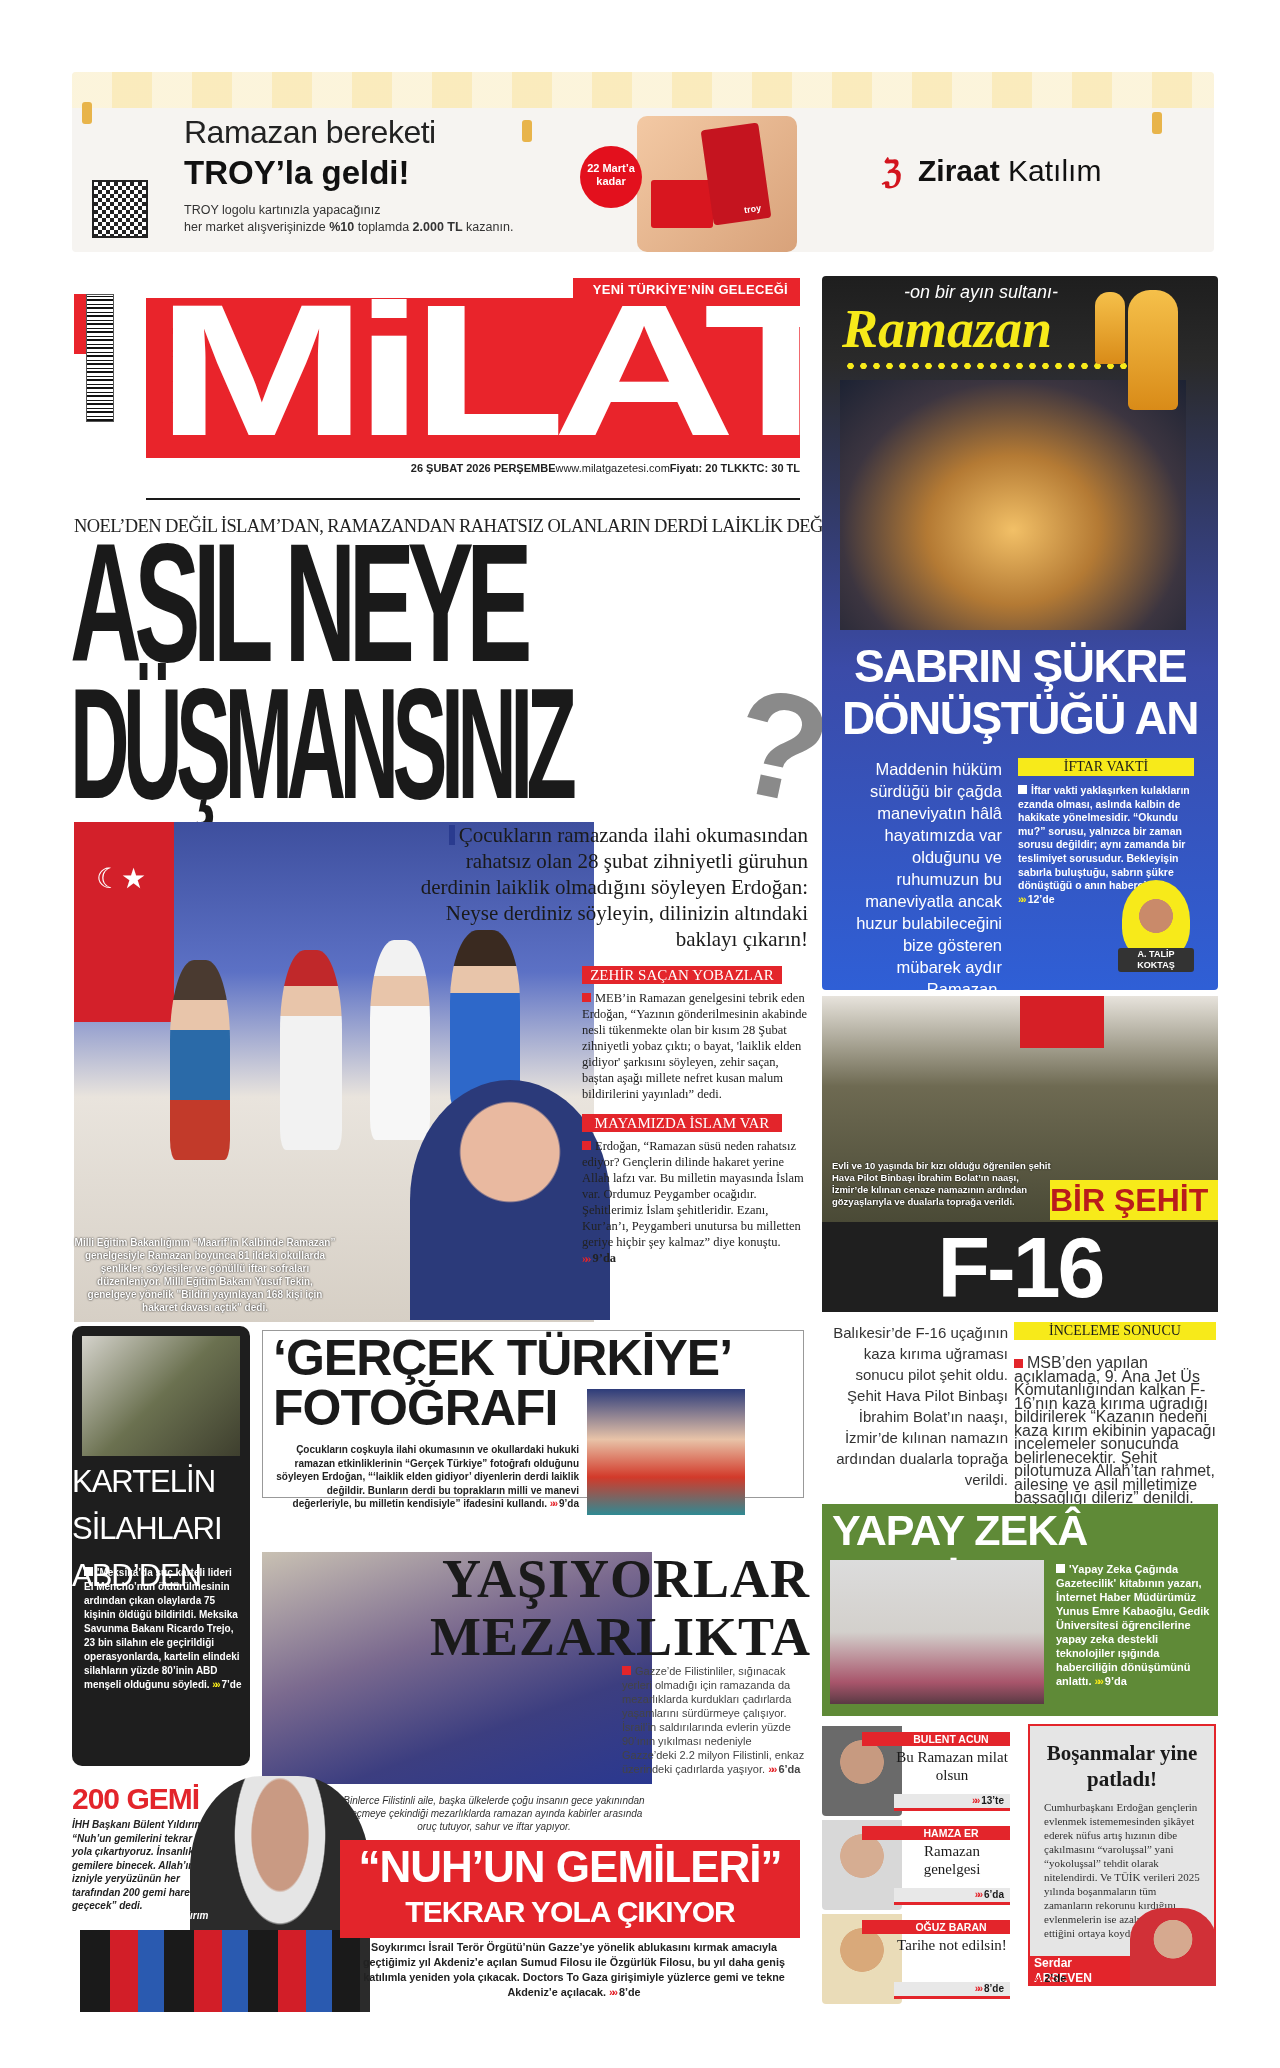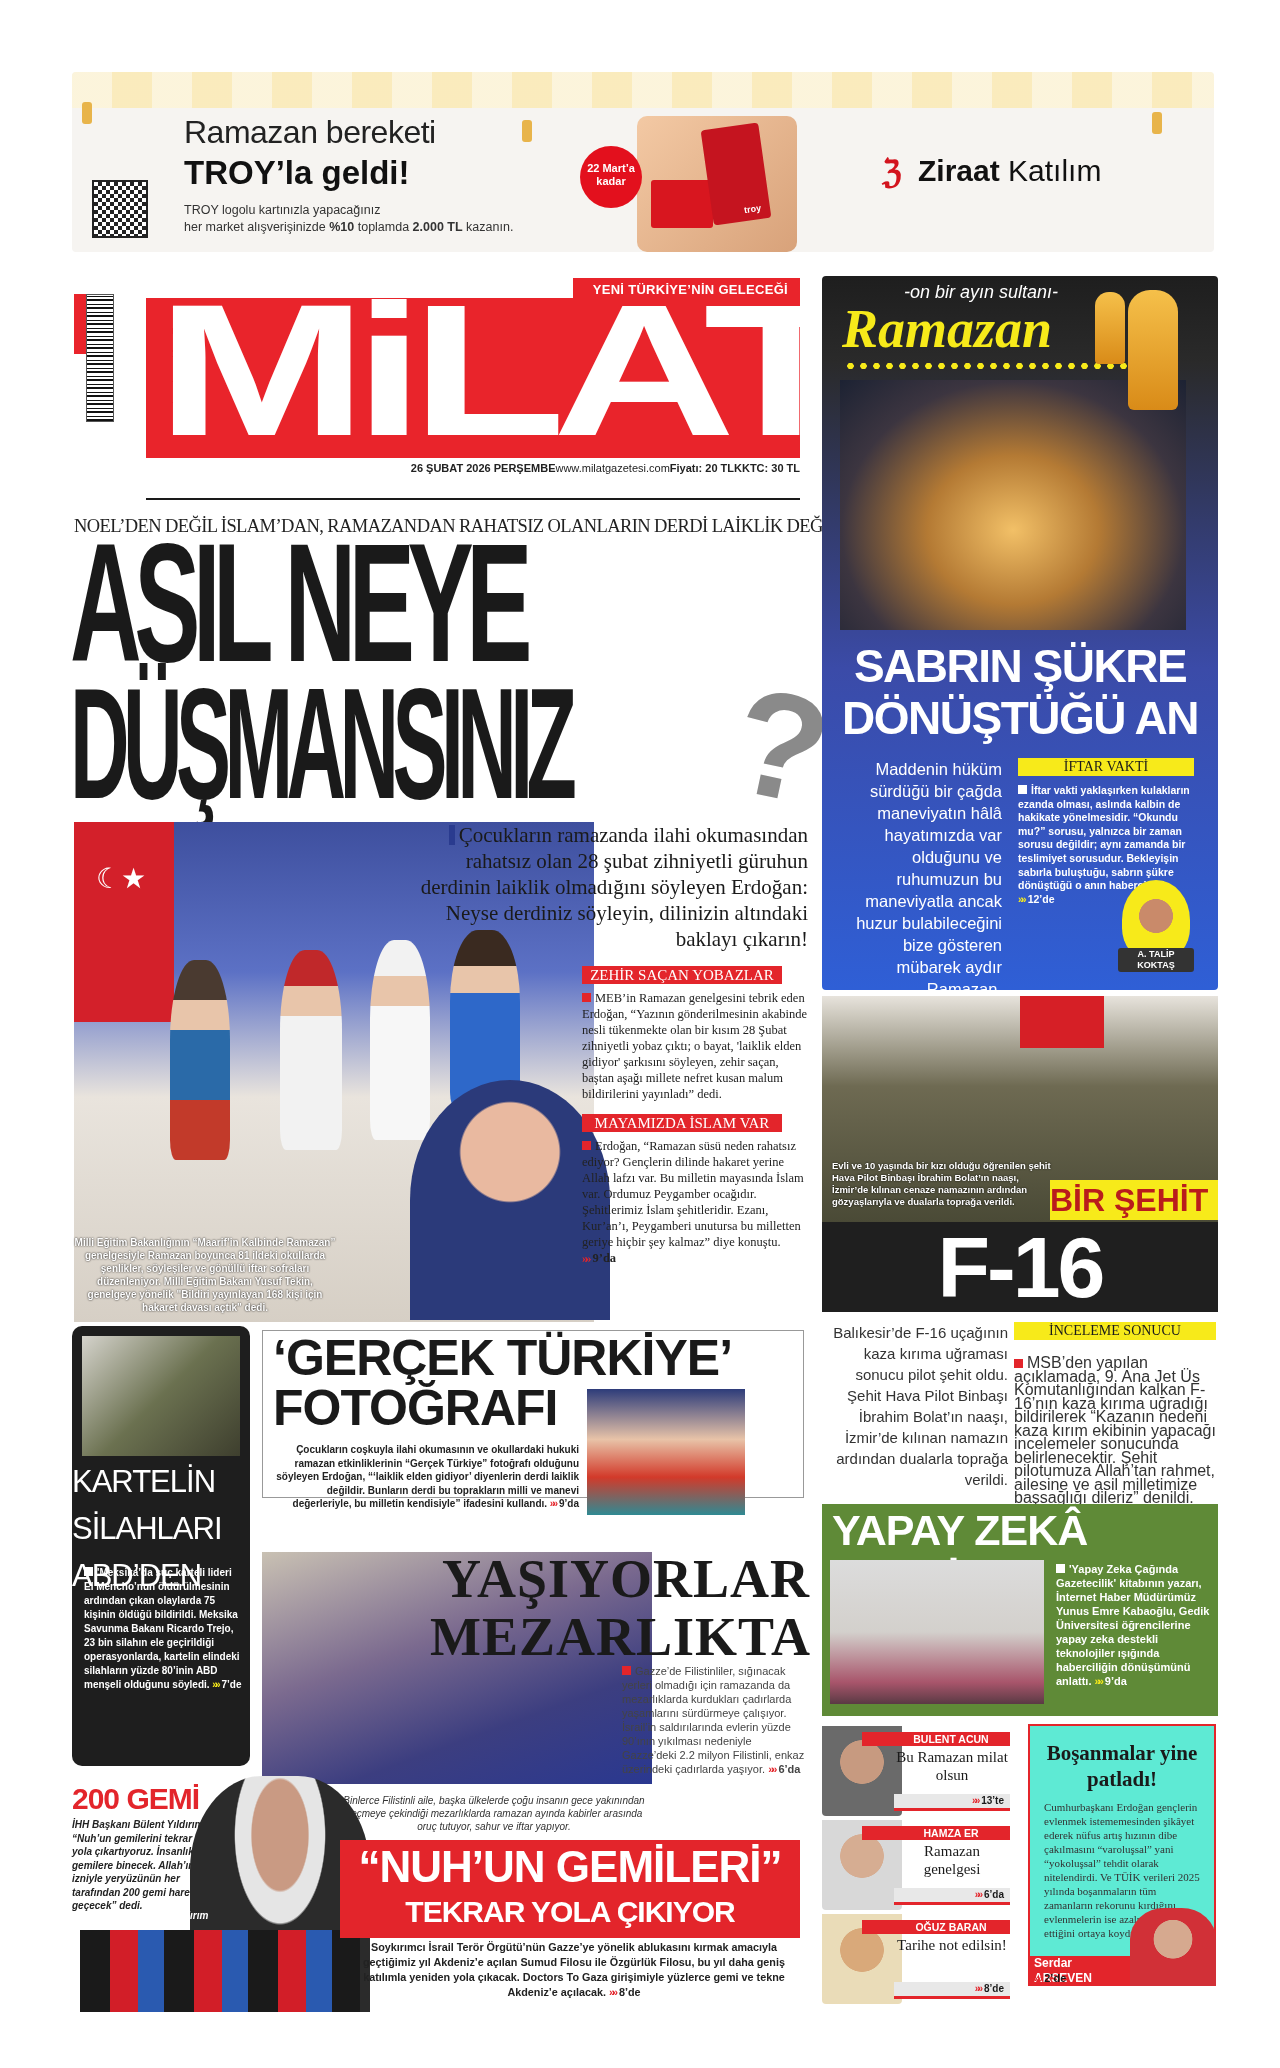--- a/index.html
+++ b/index.html
@@ -75,21 +75,21 @@
 .yapay{left:822px;top:1504px;width:396px;height:212px;background:#5f8a37}
 .yapay .h{position:absolute;left:10px;top:2px;color:#fff;font-size:43px;font-weight:bold;letter-spacing:-1px}
 .yapay .ph{position:absolute;left:8px;top:56px;width:214px;height:144px;background:linear-gradient(180deg,#dcdcdc 0,#d3d0cc 50%,#a8556b 85%,#5a3a44 100%)}
 .yapay .txt{position:absolute;left:234px;top:58px;width:156px;color:#fff;font-size:11px;font-weight:bold;line-height:14px}
 
 .colm{left:822px;width:190px;height:90px}
 .colm .face{position:absolute;left:0;top:0;width:80px;height:90px;border-radius:0 0 4px 4px}
 .colm .name{position:absolute;left:40px;top:6px;width:148px;background:#e3252b;color:#fff;font-size:10.5px;font-weight:bold;text-align:center;padding-left:30px;line-height:14px}
 .colm .ttl{position:absolute;left:72px;top:22px;width:116px;font-family:"Liberation Serif",serif;font-size:15px;text-align:center;line-height:18px;color:#1a1a1a}
 .colm .pg{position:absolute;left:72px;top:68px;width:116px;background:#e8e8e8;font-size:10px;font-weight:bold;text-align:right;padding-right:6px;line-height:14px;border-bottom:3px solid #e3252b}
-.bos{left:1028px;top:1724px;width:188px;height:262px;border:2px solid #e3252b;background:#5eead4}
+.bos{left:1028px;top:1724px;width:188px;height:262px;border:2px solid #e3252b;background:#e5e5e5}
 .bos .h{position:absolute;left:0;top:14px;width:100%;text-align:center;font-family:"Liberation Serif",serif;font-weight:bold;font-size:21px;line-height:26px}
 .bos .txt{position:absolute;left:14px;top:74px;width:164px;font-family:"Liberation Serif",serif;font-size:11px;line-height:14px;color:#333}
 .bos .face{position:absolute;left:100px;top:182px;width:86px;height:78px;background:radial-gradient(circle at 50% 40%,#d6a98f 0 30%,#d13037 31% 100%);border-radius:40% 40% 0 0}
 .bos .auth{position:absolute;left:0;top:230px;width:100px;background:#e3252b;color:#fff;font-weight:bold;font-size:12px;padding-left:4px;line-height:15px}
 .bos .pg{position:absolute;left:4px;top:246px;font-weight:bold;font-size:11px;color:#1a1a1a}
 .arr{color:#e3252b;font-weight:bold;letter-spacing:-3px;margin-right:4px}
 
 .kartel{left:72px;top:1326px;width:178px;height:440px;background:#1e1e1e;border-radius:10px;overflow:hidden}
 .kartel .ph{position:absolute;left:10px;top:10px;width:158px;height:120px;background:linear-gradient(135deg,#d5d3cc 0,#6b7150 50%,#3e3f2e 100%)}
 .kartel .h{position:absolute;left:0;top:132px;width:100%;color:#fff;font-weight:normal;font-size:31px;line-height:47px;text-align:left;letter-spacing:-1px}

